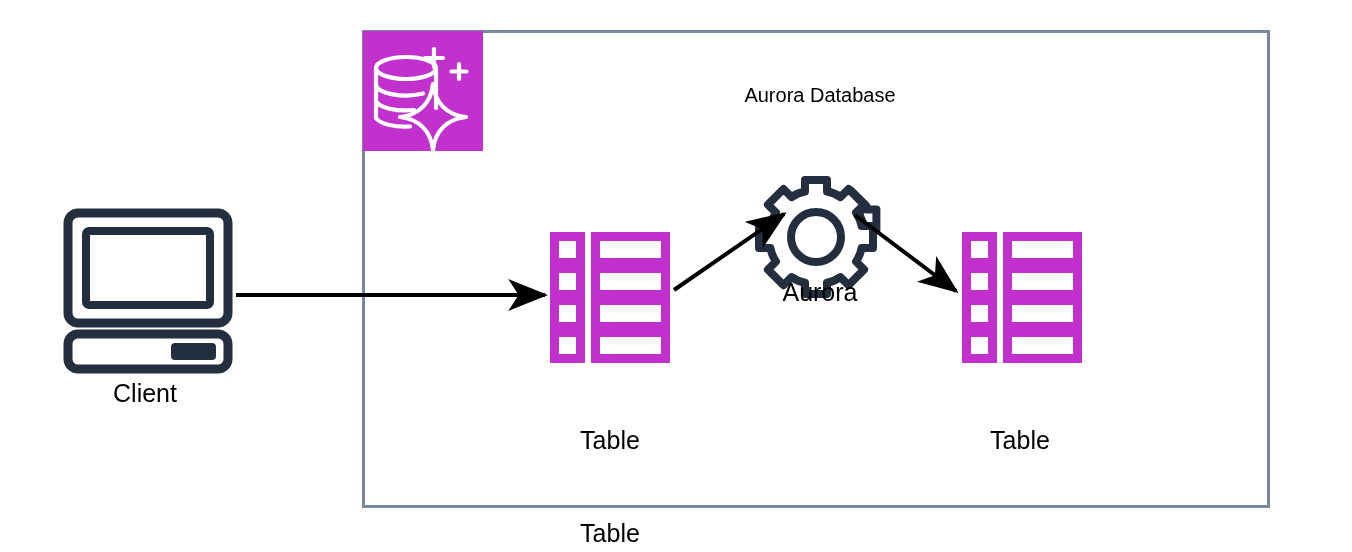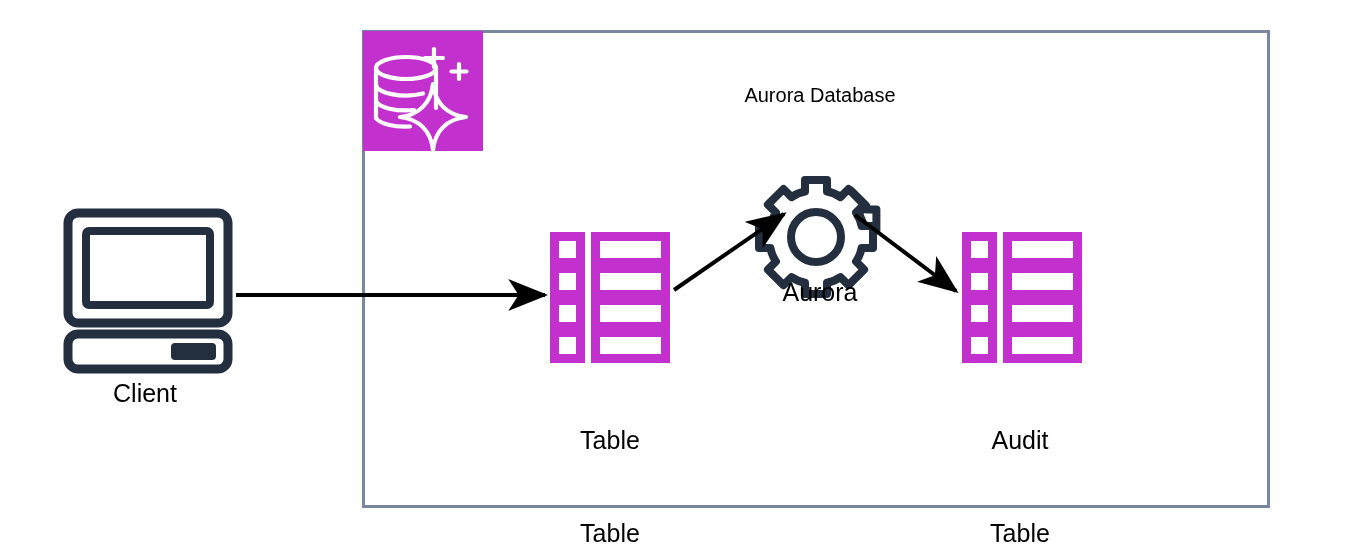--- a/index.html
+++ b/index.html
@@ -188,17 +188,16 @@
   <div class="label" id="client-label">Client</div>
 
   <div id="main-table-label" class="label">
     <div>Table</div>
     <div>Table</div>
   </div>
 
   <div class="label" id="trigger-label">Aurora</div>
 
   <div id="audit-table-label" class="label">
-    <div>Audit</div>
     <div>Table</div>
   </div>
 
 </div>
 
 </body></html>

